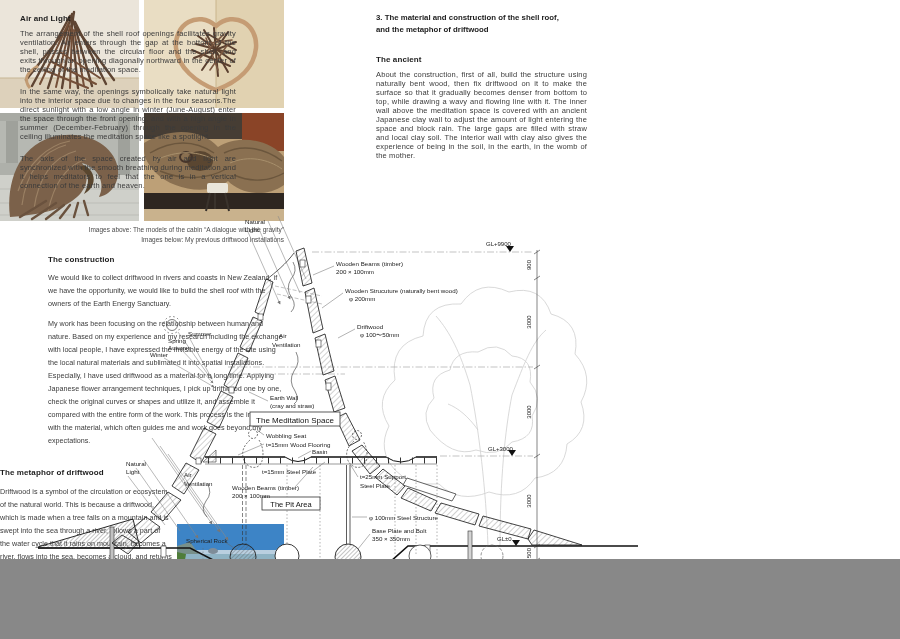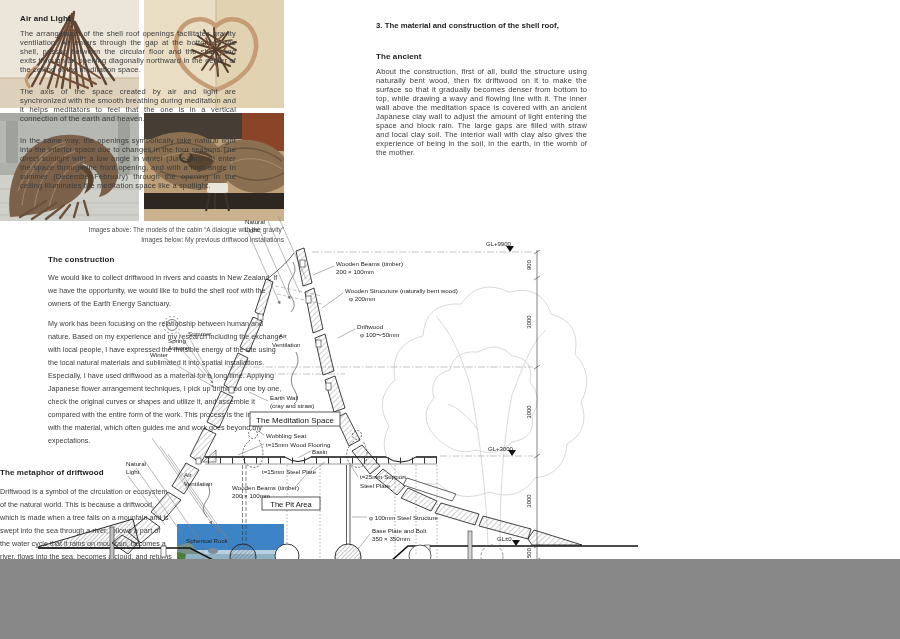--- a/index.html
+++ b/index.html
@@ -2,21 +2,21 @@
 <html><head>
 <meta charset="utf-8">
 <style>
   html,body{margin:0;padding:0;background:#888;}
   .page{position:relative;width:900px;height:559px;background:#ffffff;overflow:hidden;
         font-family:"Liberation Sans",sans-serif;color:#3b3b3b;}
   .col{position:absolute;text-align:justify;}
   .col p{margin:0 0 13px 0;font-size:7.5px;line-height:9px;letter-spacing:.15px;}
   h3{margin:0 0 6px 0;font-size:8px;color:#1c1c1c;letter-spacing:.1px;}
   #left-col{left:20px;top:14px;width:216px;}
-  #mid-col{left:376px;top:20px;width:211px;}
+  #mid-col{left:376px;top:12px;width:211px;}
   #mid-col .head{font-size:7.8px;line-height:11.5px;font-weight:bold;color:#1c1c1c;margin-bottom:20px;text-align:left;}
   #right-col{left:598px;top:10px;width:284px;}
   #right-col p{font-size:7.2px;line-height:13px;}
   .photo-grid{display:grid;grid-template-columns:139px 140px;grid-template-rows:108px 108px;gap:5px;}
   .photo{overflow:hidden;background:#ddd;}
   .photo svg{display:block;}
   .cap{font-size:6.5px;line-height:9.5px;color:#4a4a4a;text-align:right;margin-top:4px;}
   .sec-construction{margin-top:11px;padding-left:48px;}
   .sec-metaphor{margin-top:21px;position:relative;min-height:185px;}
   .sec-metaphor p{width:172px;}
@@ -28,27 +28,28 @@
   svg text{font-family:"Liberation Sans",sans-serif;}
 </style>
 </head>
 <body>
 
 <div class="page">
 
   <div id="left-col" class="col">
     <h3>Air and Light</h3>
     <p>The arrangement of the shell roof openings facilitates gravity ventilation. Air enters through the gap at the bottom of the shell, passes between the circular floor and the shell, and exits through an opening diagonally northward in the center of the ceiling of the meditation space.</p>
+    <p>In the same way, the openings symbolically take natural light into the interior space due to changes in the four seasons.The direct sunlight with a low angle in winter (June-August) enter the space through the front opening, and with a high angle in summer (December-February) through the opening in the ceiling illuminates the meditation space like a spotlight.</p>
     <p>The axis of the space created by air and light are synchronized with the smooth breathing during meditation and it helps meditators to feel that the one is in a vertical connection of the earth and heaven.</p>
-    <p>In the same way, the openings symbolically take natural light into the interior space due to changes in the four seasons.The direct sunlight with a low angle in winter (June-August) enter the space through the front opening, and with a high angle in summer (December-February) through the opening in the ceiling illuminates the meditation space like a spotlight.</p>
   </div>
 
   <div id="mid-col" class="col">
     <div class="head">
       <div>3. The material and construction of the shell roof,</div>
+      <div>and the metaphor of driftwood</div>
     </div>
     <h3>The ancient</h3>
     <p>About the construction, first of all, build the structure using naturally bent wood, then fix driftwood on it to make the surface so that it gradually becomes denser from bottom to top, while drawing a wavy and flowing line with it. The inner wall above the meditation space is covered with an ancient Japanese clay wall to adjust the amount of light entering the space and block rain. The large gaps are filled with straw and local clay soil. The interior wall with clay also gives the experience of being in the soil, in the earth, in the womb of the mother.</p>
   </div>
 
   <div id="right-col">
     <div class="photo-grid">
       <div class="photo">
         <svg width="139" height="108" viewBox="0 0 139 108">
           <rect width="139" height="78" fill="#ebe5da"></rect>

